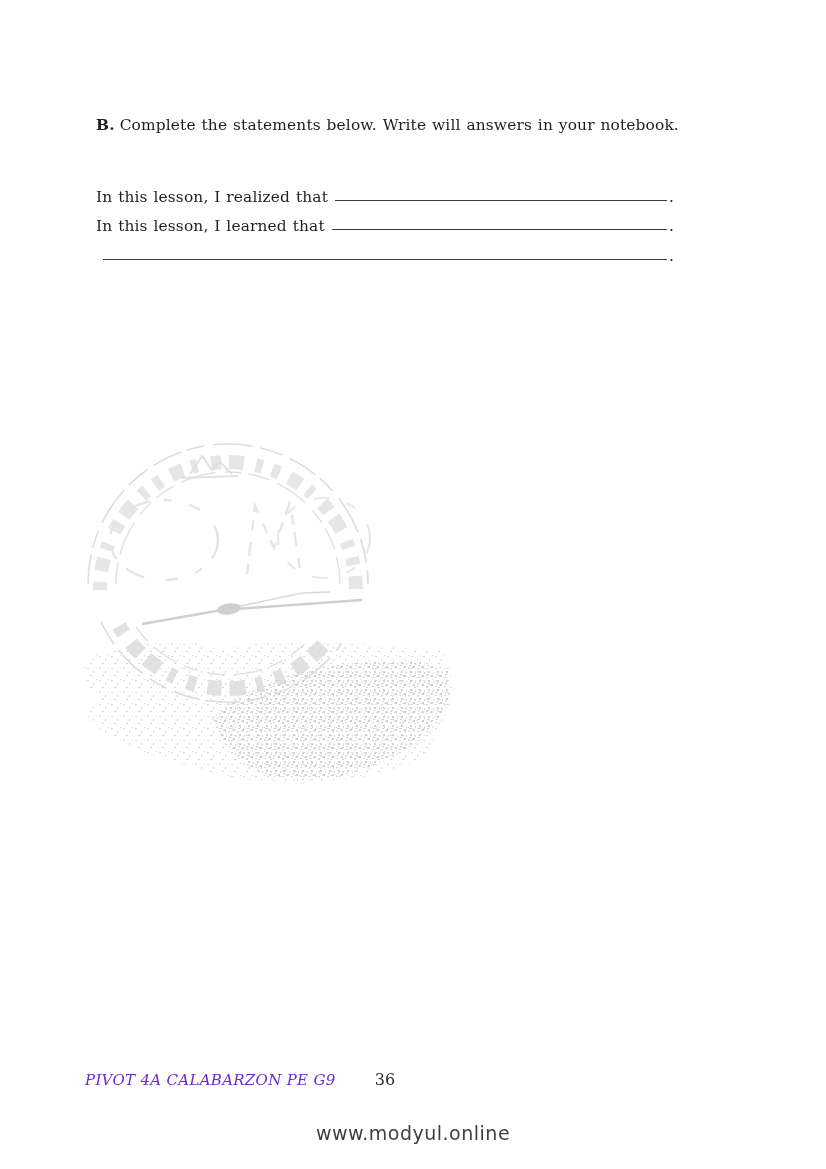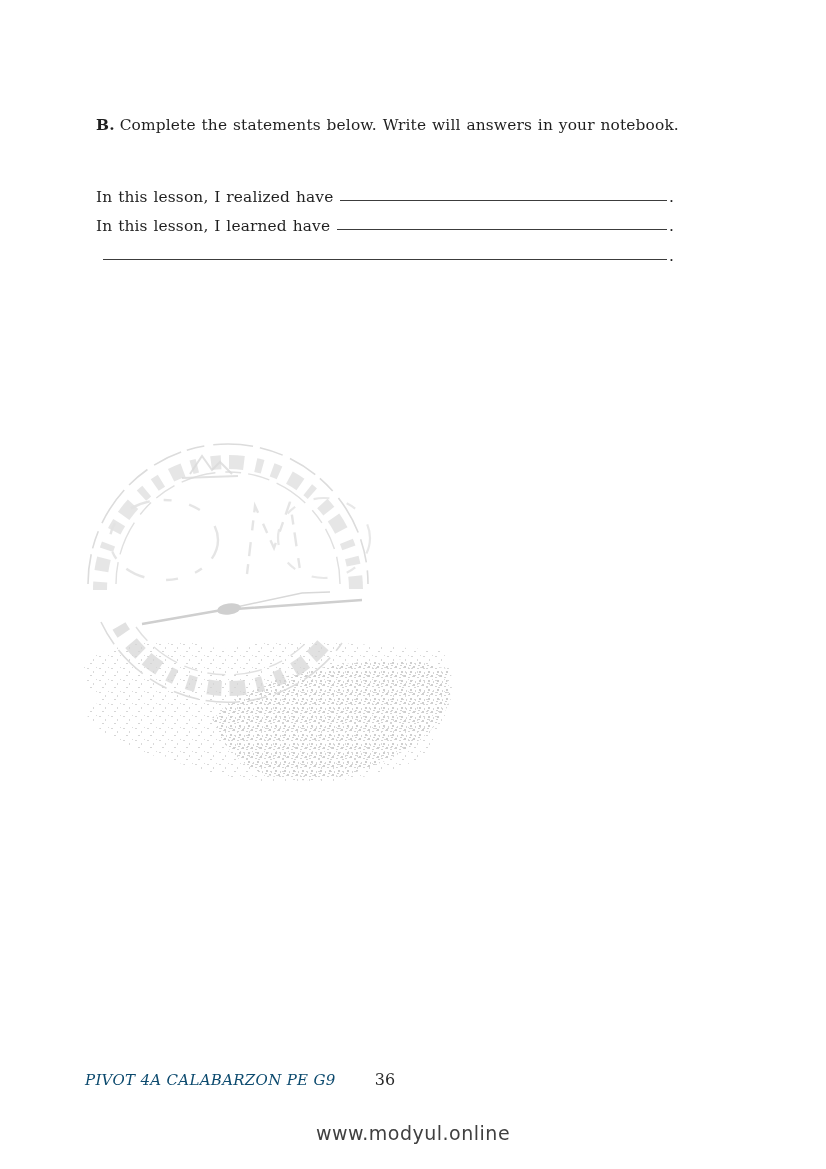--- a/index.html
+++ b/index.html
@@ -16,21 +16,21 @@
   .heading{white-space:nowrap;line-height:20px;}
   .heading .lbl{font-weight:bold;margin-right:5px;}
   .statements{margin-top:41px;}
   .row{display:flex;align-items:flex-end;height:29.6px;white-space:nowrap;}
   .row .blank{flex:1;border-bottom:1.4px solid #3c3c3c;margin:0 2px 5px 7px;}
   .closing{margin-top:10px;line-height:23px;}
   .closing .l1{white-space:nowrap;}
   .iblank{display:inline-block;width:226px;height:0;border-bottom:1.4px solid #3c3c3c;vertical-align:-3px;margin-left:7px;margin-right:1px;}
   .footer-title{
     position:absolute;left:85px;top:1071px;
-    font-style:italic;font-size:15px;letter-spacing:.3px;color:#0c4a6e;white-space:nowrap;
+    font-style:italic;font-size:15px;letter-spacing:.3px;color:#6d28d9;white-space:nowrap;
   }
   .page-number{
     position:absolute;left:0;width:770px;top:1070px;text-align:center;
     font-size:16px;color:#2a2a2a;
   }
   .site-watermark{
     position:absolute;left:0;width:826px;top:1122px;text-align:center;
     font-family:"DejaVu Sans","Liberation Sans",sans-serif;
     font-size:19px;letter-spacing:.5px;color:#404040;
   }
@@ -39,26 +39,26 @@
 </head>
 <body>
 
 <div class="content">
   <div class="heading">
     <span class="lbl">B.</span><span>Complete the statements below. Write will answers in your notebook.</span>
   </div>
 
   <div class="statements">
     <div class="row">
-      <span>In this lesson, I realized have</span>
+      <span>In this lesson, I realized that</span>
       <span class="blank"></span>
       <span>.</span>
     </div>
     <div class="row">
-      <span>In this lesson, I learned have</span>
+      <span>In this lesson, I learned that</span>
       <span class="blank"></span>
       <span>.</span>
     </div>
     <div class="row">
       <span class="blank"></span>
       <span>.</span>
     </div>
   </div>
 
 </div>

